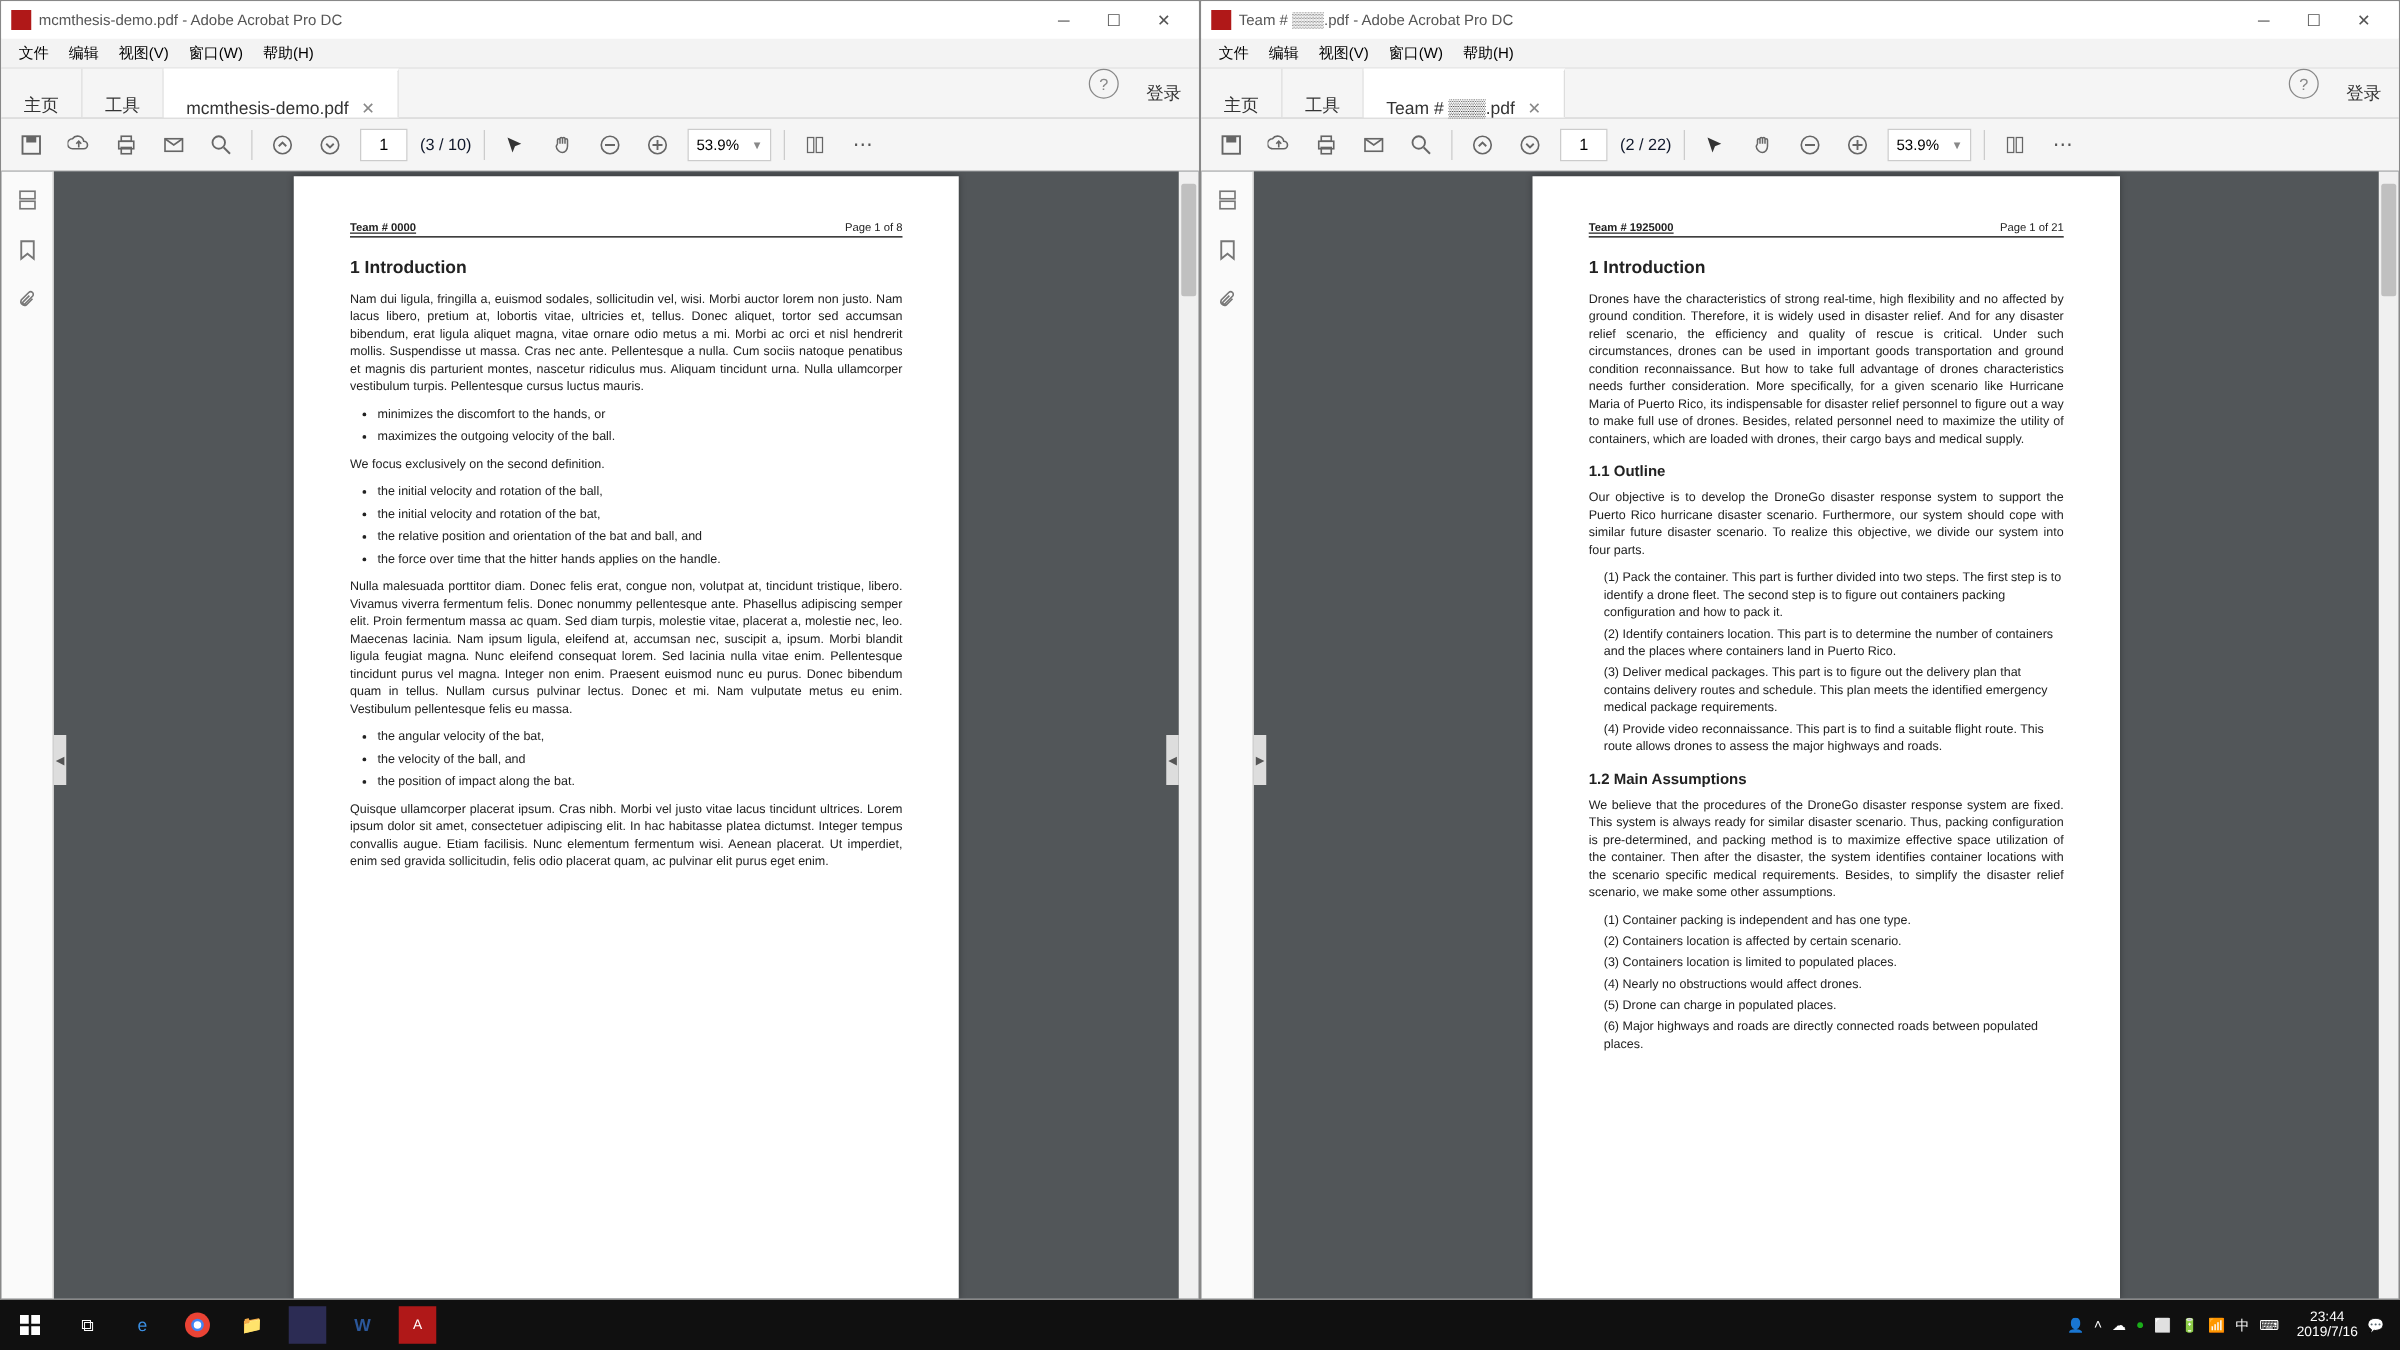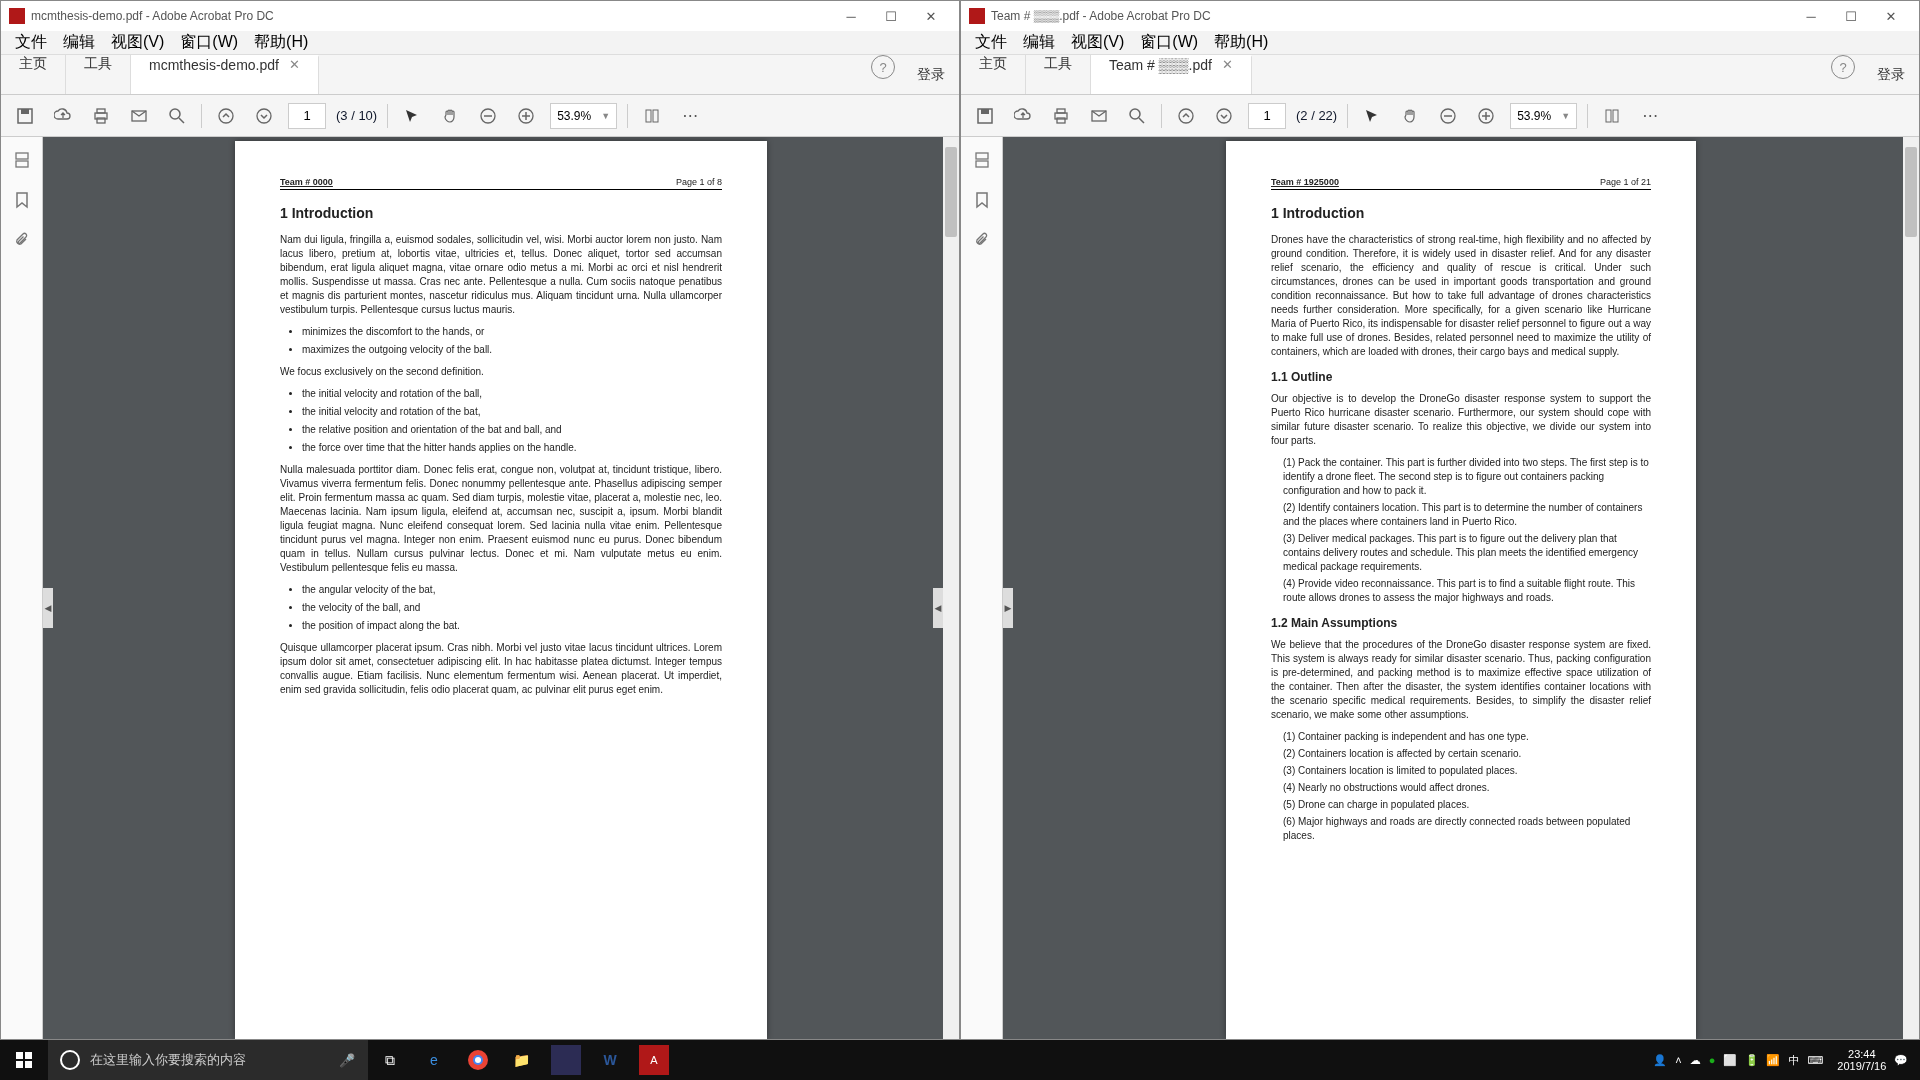--- a/index.html
+++ b/index.html
@@ -3,24 +3,24 @@
 <meta charset="utf-8">
 <style>
 *{margin:0;padding:0;box-sizing:border-box;font-family:"Segoe UI","Microsoft YaHei",sans-serif;}
 body{width:1920px;height:1080px;overflow:hidden;background:#000;}
 .desktop{display:flex;height:1040px;}
 .window{flex:1;display:flex;flex-direction:column;background:#fff;border:1px solid #888;}
 .titlebar{height:30px;background:#fff;display:flex;align-items:center;padding:0 8px;font-size:12px;color:#555;}
 .titlebar .pdf-icon{width:16px;height:16px;background:#b01818;margin-right:6px;}
 .titlebar .spacer{flex:1;}
 .win-btn{width:40px;height:28px;display:flex;align-items:center;justify-content:center;color:#555;font-size:13px;}
-.menubar{height:24px;display:flex;align-items:center;padding:0 6px;font-size:16px;background:#f3f3f3;border-bottom:1px solid #ddd;}
+.menubar{height:24px;display:flex;align-items:center;padding:0 6px;font-size:12px;background:#f3f3f3;border-bottom:1px solid #ddd;}
 .menubar span{padding:2px 8px;}
 .tabs{height:40px;background:#f5f5f5;border-bottom:1px solid #ccc;display:flex;align-items:stretch;}
-.tab{padding:0 18px;display:flex;align-items:flex-start;font-size:14px;color:#333;border-right:1px solid #ddd;}
+.tab{padding:0 18px;display:flex;align-items:flex-end;font-size:14px;color:#333;border-right:1px solid #ddd;}
 .tab.active{background:#fff;border-top:2px solid #fff;}
 .tab .close{margin-left:10px;color:#888;font-size:13px;}
 .tabs .spacer{flex:1;}
 .toolbar{height:42px;background:#f5f5f5;border-bottom:1px solid #ccc;display:flex;align-items:center;padding:0 10px;gap:10px;}
 .tool{width:28px;height:28px;display:flex;align-items:center;justify-content:center;color:#555;}
 .sep{width:1px;height:24px;background:#ccc;}
 .page-input{width:38px;height:26px;border:1px solid #ccc;text-align:center;font-size:13px;}
 .page-count{font-size:13px;color:#0f172a;}
 .zoom-select{display:flex;align-items:center;border:1px solid #ccc;height:26px;padding:0 6px;font-size:12px;background:#fff;}
 .zoom-select .arrow{margin-left:10px;font-size:9px;color:#888;}
@@ -401,26 +401,20 @@
 
 <div class="taskbar">
   <div class="start">
       <svg width="16" height="16" viewBox="0 0 16 16">
         <rect x="0" y="0" width="7" height="7" fill="#fff"></rect>
         <rect x="9" y="0" width="7" height="7" fill="#fff"></rect>
         <rect x="0" y="9" width="7" height="7" fill="#fff"></rect>
         <rect x="9" y="9" width="7" height="7" fill="#fff"></rect>
       </svg>
     </div>
-  <div class="search">
-    <div class="cortana"></div>
-    <span>在这里输入你要搜索的内容</span>
-    <div style="flex:1"></div>
-    <span style="color:#ccc">🎤</span>
-  </div>
   <div class="tb-ico">⧉</div>
   <div class="tb-ico" style="color:#3b8ee0">e</div>
   <div class="tb-ico">
       <svg width="22" height="22" viewBox="0 0 22 22">
         <circle cx="11" cy="11" r="10" fill="#ea4335"></circle>
         <circle cx="11" cy="11" r="5" fill="#4285f4"></circle>
         <circle cx="11" cy="11" r="3" fill="#fff"></circle>
       </svg>
     </div>
   <div class="tb-ico" style="color:#f8d775">📁</div>

